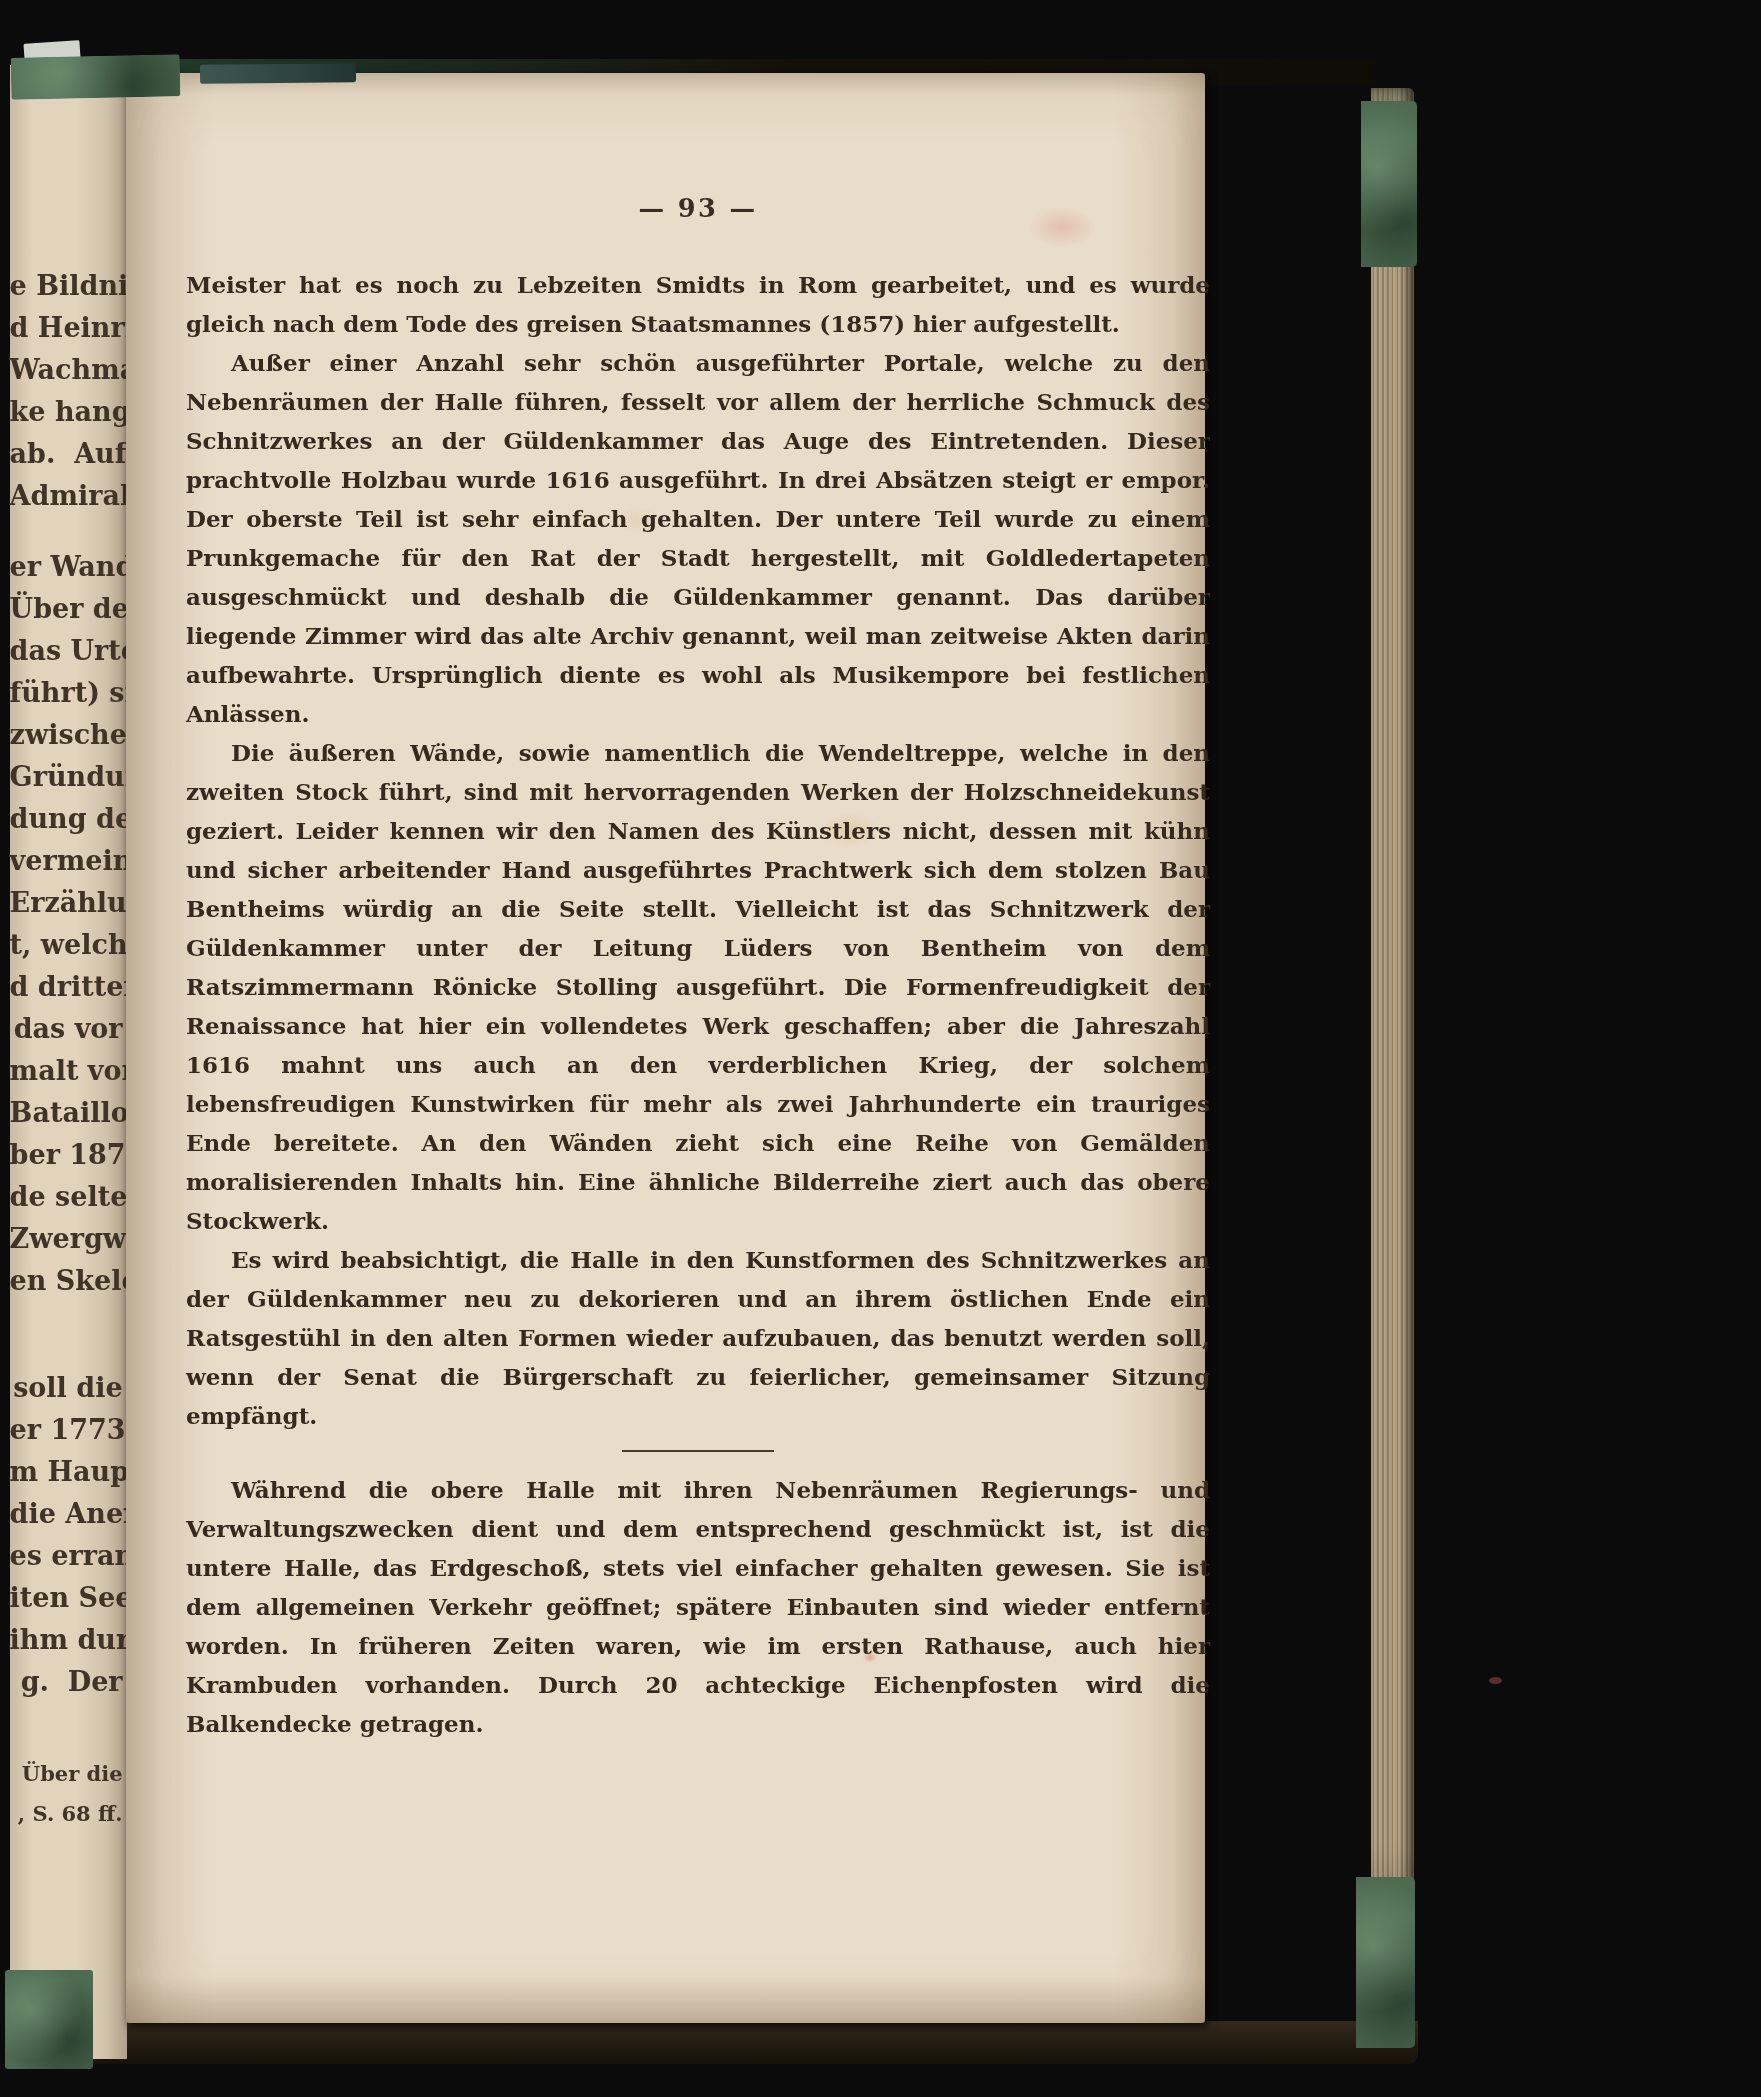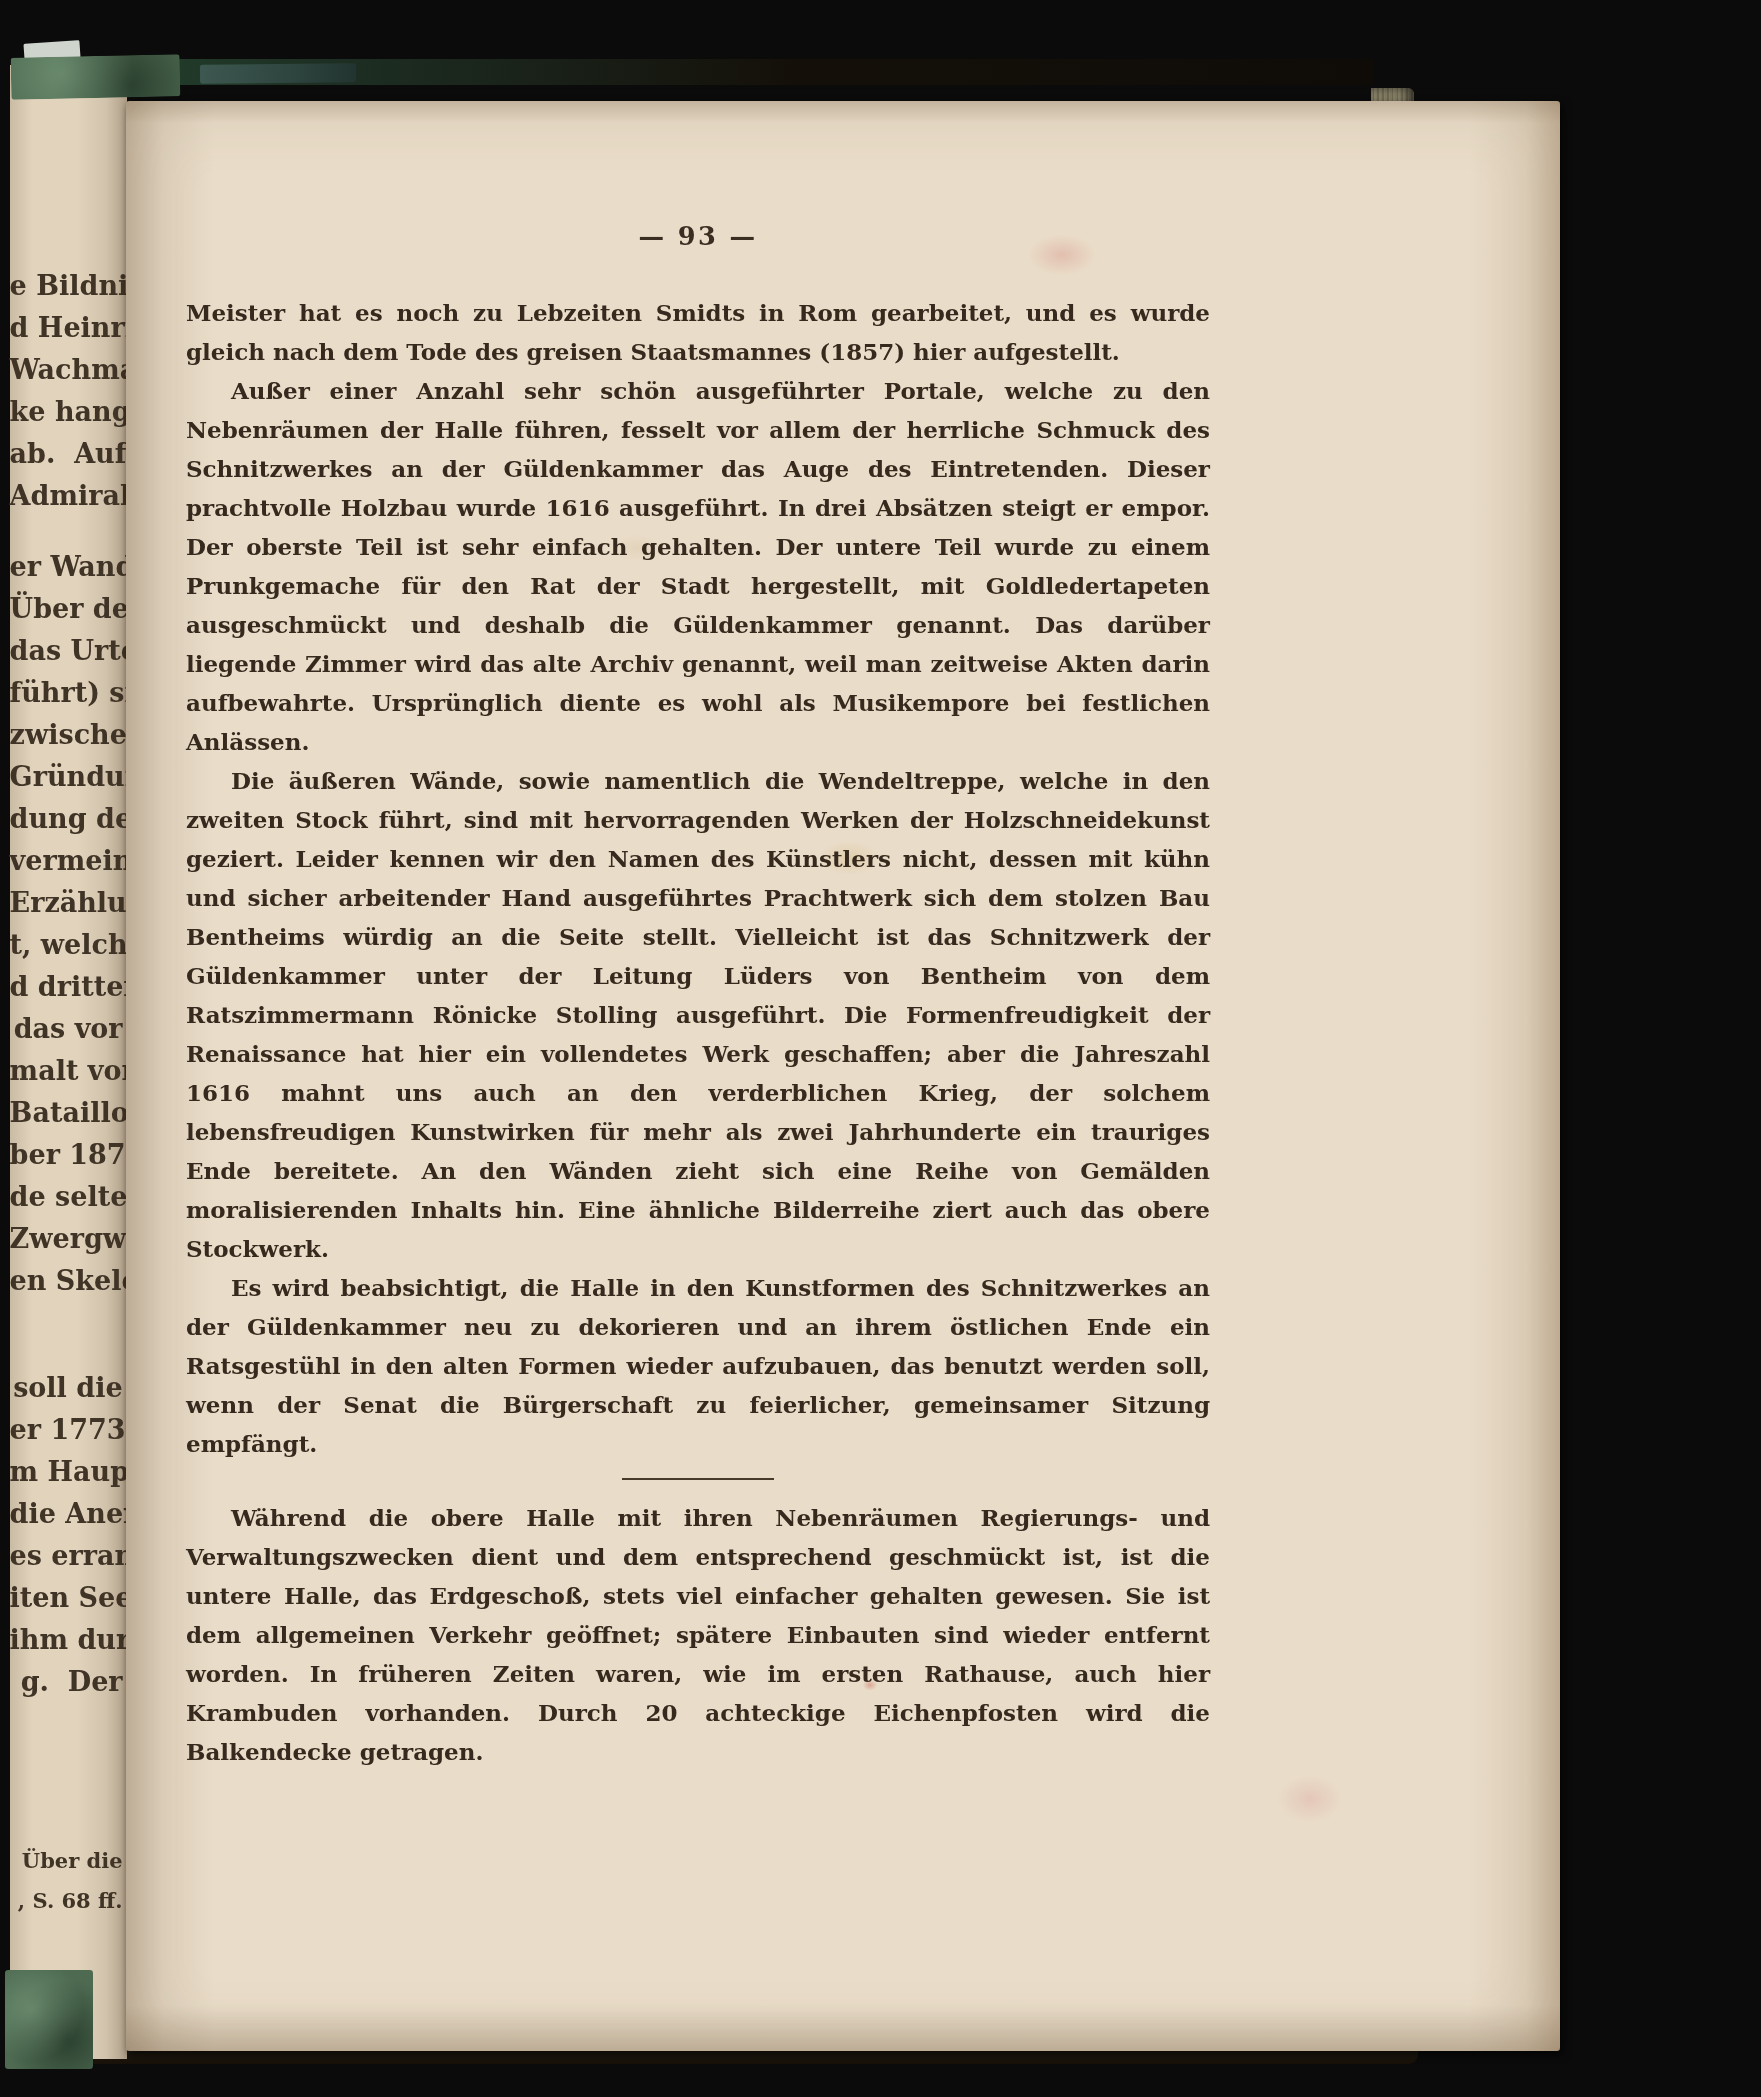--- a/index.html
+++ b/index.html
@@ -74,35 +74,34 @@
     position:absolute; left:0; right:4px; text-align:right;
     color:#403426; font-weight:bold;
   }
   .frag-line {
     font-size:27px; line-height:42px; white-space:pre;
   }
   .frag-group.footnote .frag-line { font-size:21px; line-height:40px; }
 
   
   .main-page {
-    position:absolute; left:126px; top:73px; width:1434px; height:1950px;
+    position:absolute; left:126px; top:73px; width:1079px; height:1950px;
     background:
       radial-gradient(48px 29px at 936px 154px, rgba(212,124,118,0.30), transparent 70%),
       radial-gradient(42px 24px at 723px 757px,  rgba(190,150,60,0.20),  transparent 70%),
       radial-gradient(10.4px 8px at 744px 1584px, rgba(200,90,80,0.42),   transparent 70%),
       radial-gradient(46px 34px at 1184px 1698px,rgba(214,140,140,0.26), transparent 70%),
       radial-gradient(32px 19px at 511px 447px,  rgba(170,130,70,0.10),  transparent 70%),
       linear-gradient(to right, rgba(124,99,70,0.32), rgba(124,99,70,0.10) 37px, transparent 89px),
       linear-gradient(to left,  rgba(140,110,75,0.36), rgba(140,110,75,0.12) 34px, transparent 92px),
       linear-gradient(to bottom, rgba(115,92,64,0.24), transparent 22.4px),
       linear-gradient(to top,    rgba(115,92,64,0.30), transparent 46px),
       #e9dcc8;
     box-shadow: inset 0 0 72px rgba(96,74,50,0.16), 2.4px 3.2px 8px rgba(0,0,0,0.65);
     border-radius:3.2px;
-    margin-top:28px;
   }
   .page-number {
     position:absolute; left:60px; top:120px; width:1024px;
     text-align:center; font-size:25.6px; font-weight:bold;
     letter-spacing:2.4px; color:#3a2e22;
   }
   .text-block {
     position:absolute; left:60px; top:192px; width:1024px;
     color:#362a1e; font-size:23px; line-height:39px;
     text-align:justify; font-weight:bold;
@@ -160,21 +159,21 @@
     <div class="frag-group" style="top:1302px">
       <div class="frag-line">soll die</div>
       <div class="frag-line">er 1773,</div>
       <div class="frag-line">m Haupt=</div>
       <div class="frag-line">die Aner=</div>
       <div class="frag-line">es errang</div>
       <div class="frag-line">iten See=</div>
       <div class="frag-line">ihm durch</div>
       <div class="frag-line">g.  Der</div>
     </div>
-    <div class="frag-group footnote" style="top:1776px">
+    <div class="frag-group footnote" style="top:1689px">
       <div class="frag-line">Über die</div>
       <div class="frag-line">, S. 68 ff.</div>
     </div>
   </div>
 
   <div class="main-page">
     <div class="page-number">— 93 —</div>
     <div class="text-block">
       <p class="continuation">Meister hat es noch zu Lebzeiten Smidts in Rom gearbeitet, und es wurde gleich nach dem Tode des greisen Staatsmannes (1857) hier aufgestellt.</p>
       <p>Außer einer Anzahl sehr schön ausgeführter Portale, welche zu den Nebenräumen der Halle führen, fesselt vor allem der herrliche Schmuck des Schnitzwerkes an der Güldenkammer das Auge des Eintretenden. Dieser prachtvolle Holzbau wurde 1616 ausgeführt. In drei Absätzen steigt er empor. Der oberste Teil ist sehr einfach gehalten. Der untere Teil wurde zu einem Prunkgemache für den Rat der Stadt hergestellt, mit Goldledertapeten ausgeschmückt und deshalb die Güldenkammer genannt. Das darüber liegende Zimmer wird das alte Archiv genannt, weil man zeitweise Akten darin aufbewahrte. Ursprünglich diente es wohl als Musikempore bei festlichen Anlässen.</p>

